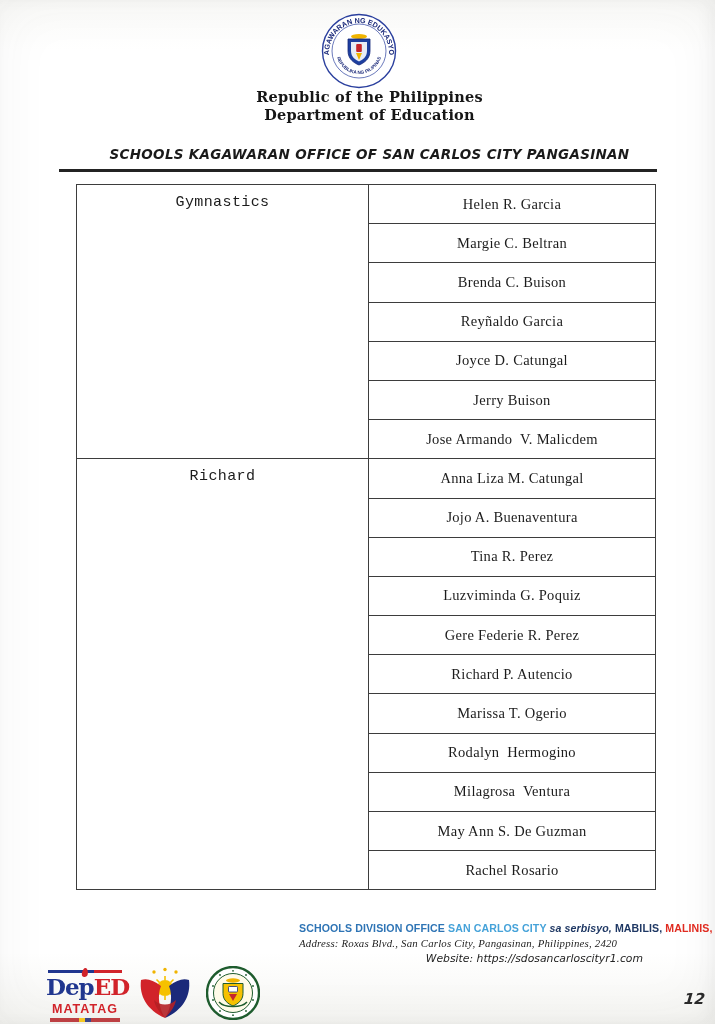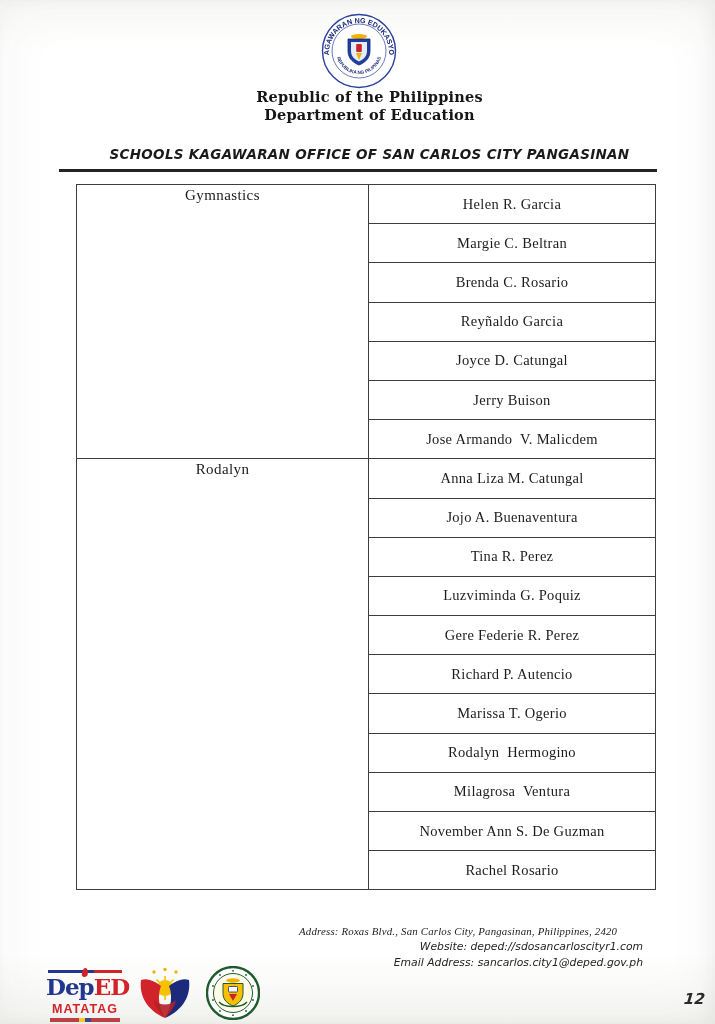--- a/index.html
+++ b/index.html
@@ -19,22 +19,22 @@
   .h-republic{top:88px;font-family:"DejaVu Serif",serif;font-weight:bold;font-size:14.5px;letter-spacing:.2px;}
   .h-dept{top:106px;font-family:"DejaVu Serif",serif;font-weight:bold;font-size:14.5px;letter-spacing:.2px;}
   .h-region{top:127px;font-family:"DejaVu Sans",sans-serif;font-style:italic;font-weight:bold;font-size:13px;color:#222;}
   .h-office{top:146px;font-family:"DejaVu Sans",sans-serif;font-style:italic;font-weight:bold;font-size:13.5px;letter-spacing:.3px;color:#1a1a1a;}
   .h-rule{position:absolute;top:169px;left:59px;width:598px;height:0;border-top:3px solid #232323;}
 
   
   .roster{position:absolute;left:76px;top:184px;border-collapse:collapse;table-layout:fixed;}
   .roster td{border:1.5px solid #3d3d3d;padding:0;}
   .roster td.cat{
-    width:291px;vertical-align:top;text-align:center;padding-top:2px;
-    font-family:Liberation Serif, serif;font-size:15px;color:#1b1b1b;letter-spacing:.4px;
+    width:291px;vertical-align:top;text-align:center;padding-top:9px;
+    font-family:Liberation Mono, monospace;font-size:15px;color:#1b1b1b;letter-spacing:.4px;
   }
   .roster td.name{
     width:286px;height:38.2px;text-align:center;vertical-align:middle;
     font-family:Liberation Serif, serif;font-size:14.5px;color:#1c1c1c;
     letter-spacing:.3px;white-space:pre;
   }
 
   
   .footer-logos{position:absolute;left:46px;top:966px;display:flex;align-items:flex-start;gap:10px;}
   .deped-logo{width:78px;position:relative;text-align:center;padding-top:4px;}
@@ -93,36 +93,36 @@
   <table class="roster">
     <tbody id="table-body">
         <tr>
           <td class="cat" rowspan="7">Gymnastics</td>
           <td class="name">Helen R. Garcia</td>
         </tr>
         <tr>
           <td class="name">Margie C. Beltran</td>
         </tr>
         <tr>
-          <td class="name">Brenda C. Rosario</td>
+          <td class="name">Brenda C. Buison</td>
         </tr>
         <tr>
           <td class="name">Reyñaldo Garcia</td>
         </tr>
         <tr>
           <td class="name">Joyce D. Catungal</td>
         </tr>
         <tr>
           <td class="name">Jerry Buison</td>
         </tr>
         <tr>
           <td class="name">Jose Armando  V. Malicdem</td>
         </tr>
         <tr>
-          <td class="cat" rowspan="11">Rodalyn</td>
+          <td class="cat" rowspan="11">Richard</td>
           <td class="name">Anna Liza M. Catungal</td>
         </tr>
         <tr>
           <td class="name">Jojo A. Buenaventura</td>
         </tr>
         <tr>
           <td class="name">Tina R. Perez</td>
         </tr>
         <tr>
           <td class="name">Luzviminda G. Poquiz</td>
@@ -136,21 +136,21 @@
         <tr>
           <td class="name">Marissa T. Ogerio</td>
         </tr>
         <tr>
           <td class="name">Rodalyn  Hermogino</td>
         </tr>
         <tr>
           <td class="name">Milagrosa  Ventura</td>
         </tr>
         <tr>
-          <td class="name">November Ann S. De Guzman</td>
+          <td class="name">May Ann S. De Guzman</td>
         </tr>
         <tr>
           <td class="name">Rachel Rosario</td>
         </tr>
       </tbody>
   </table>
 
   <div class="footer-logos">
 
     <div class="deped-logo">
@@ -202,19 +202,26 @@
       </g>
       <ellipse cx="27" cy="14.5" rx="7" ry="2.2" fill="#f0b400"></ellipse>
       <path d="M17,17.5 h20 v10 c0,7 -5.5,10.5 -10,12.5 c-4.5,-2 -10,-5.5 -10,-12.5 z" fill="#f6c100" stroke="#1e5c2e" stroke-width="1"></path>
       <rect x="22.5" y="20.5" width="9" height="5.5" rx="0.8" fill="#ffffff" stroke="#1b2a7a" stroke-width="0.8"></rect>
       <path d="M23,28 h8 l-4,7 z" fill="#c6252b"></path>
       <path d="M13,36 C18,42 36,42 41,36" fill="none" stroke="#1e5c2e" stroke-width="1.4"></path>
     </svg>
   </div>
 
   <div class="footer-text">
+    <div class="ft-line1">
+      <span style="color: rgb(46, 116, 181);">SCHOOLS DIVISION OFFICE</span>
+      <span style="color: rgb(69, 162, 217);">SAN CARLOS CITY</span>
+      <span class="it" style="color: rgb(31, 56, 100);">sa serbisyo,</span>
+      <span style="color: rgb(31, 56, 100);">MABILIS,</span>
+      <span style="color: rgb(224, 43, 32);">MALINIS,</span>
+      
+    </div>
     <div class="ft-addr">Address: Roxas Blvd., San Carlos City, Pangasinan, Philippines, 2420</div>
-    <div class="ft-right">Website: deped://sdosancarloscityr1.com</div>
-    <div class="ft-right">Email Address: sancarlos.city1@deped.gov.ph</div>
+    <div class="ft-right">Website: https://sdosancarloscityr1.com</div>
   </div>
 
   <div class="page-number">12</div>
 </div>
 
 </body></html>

